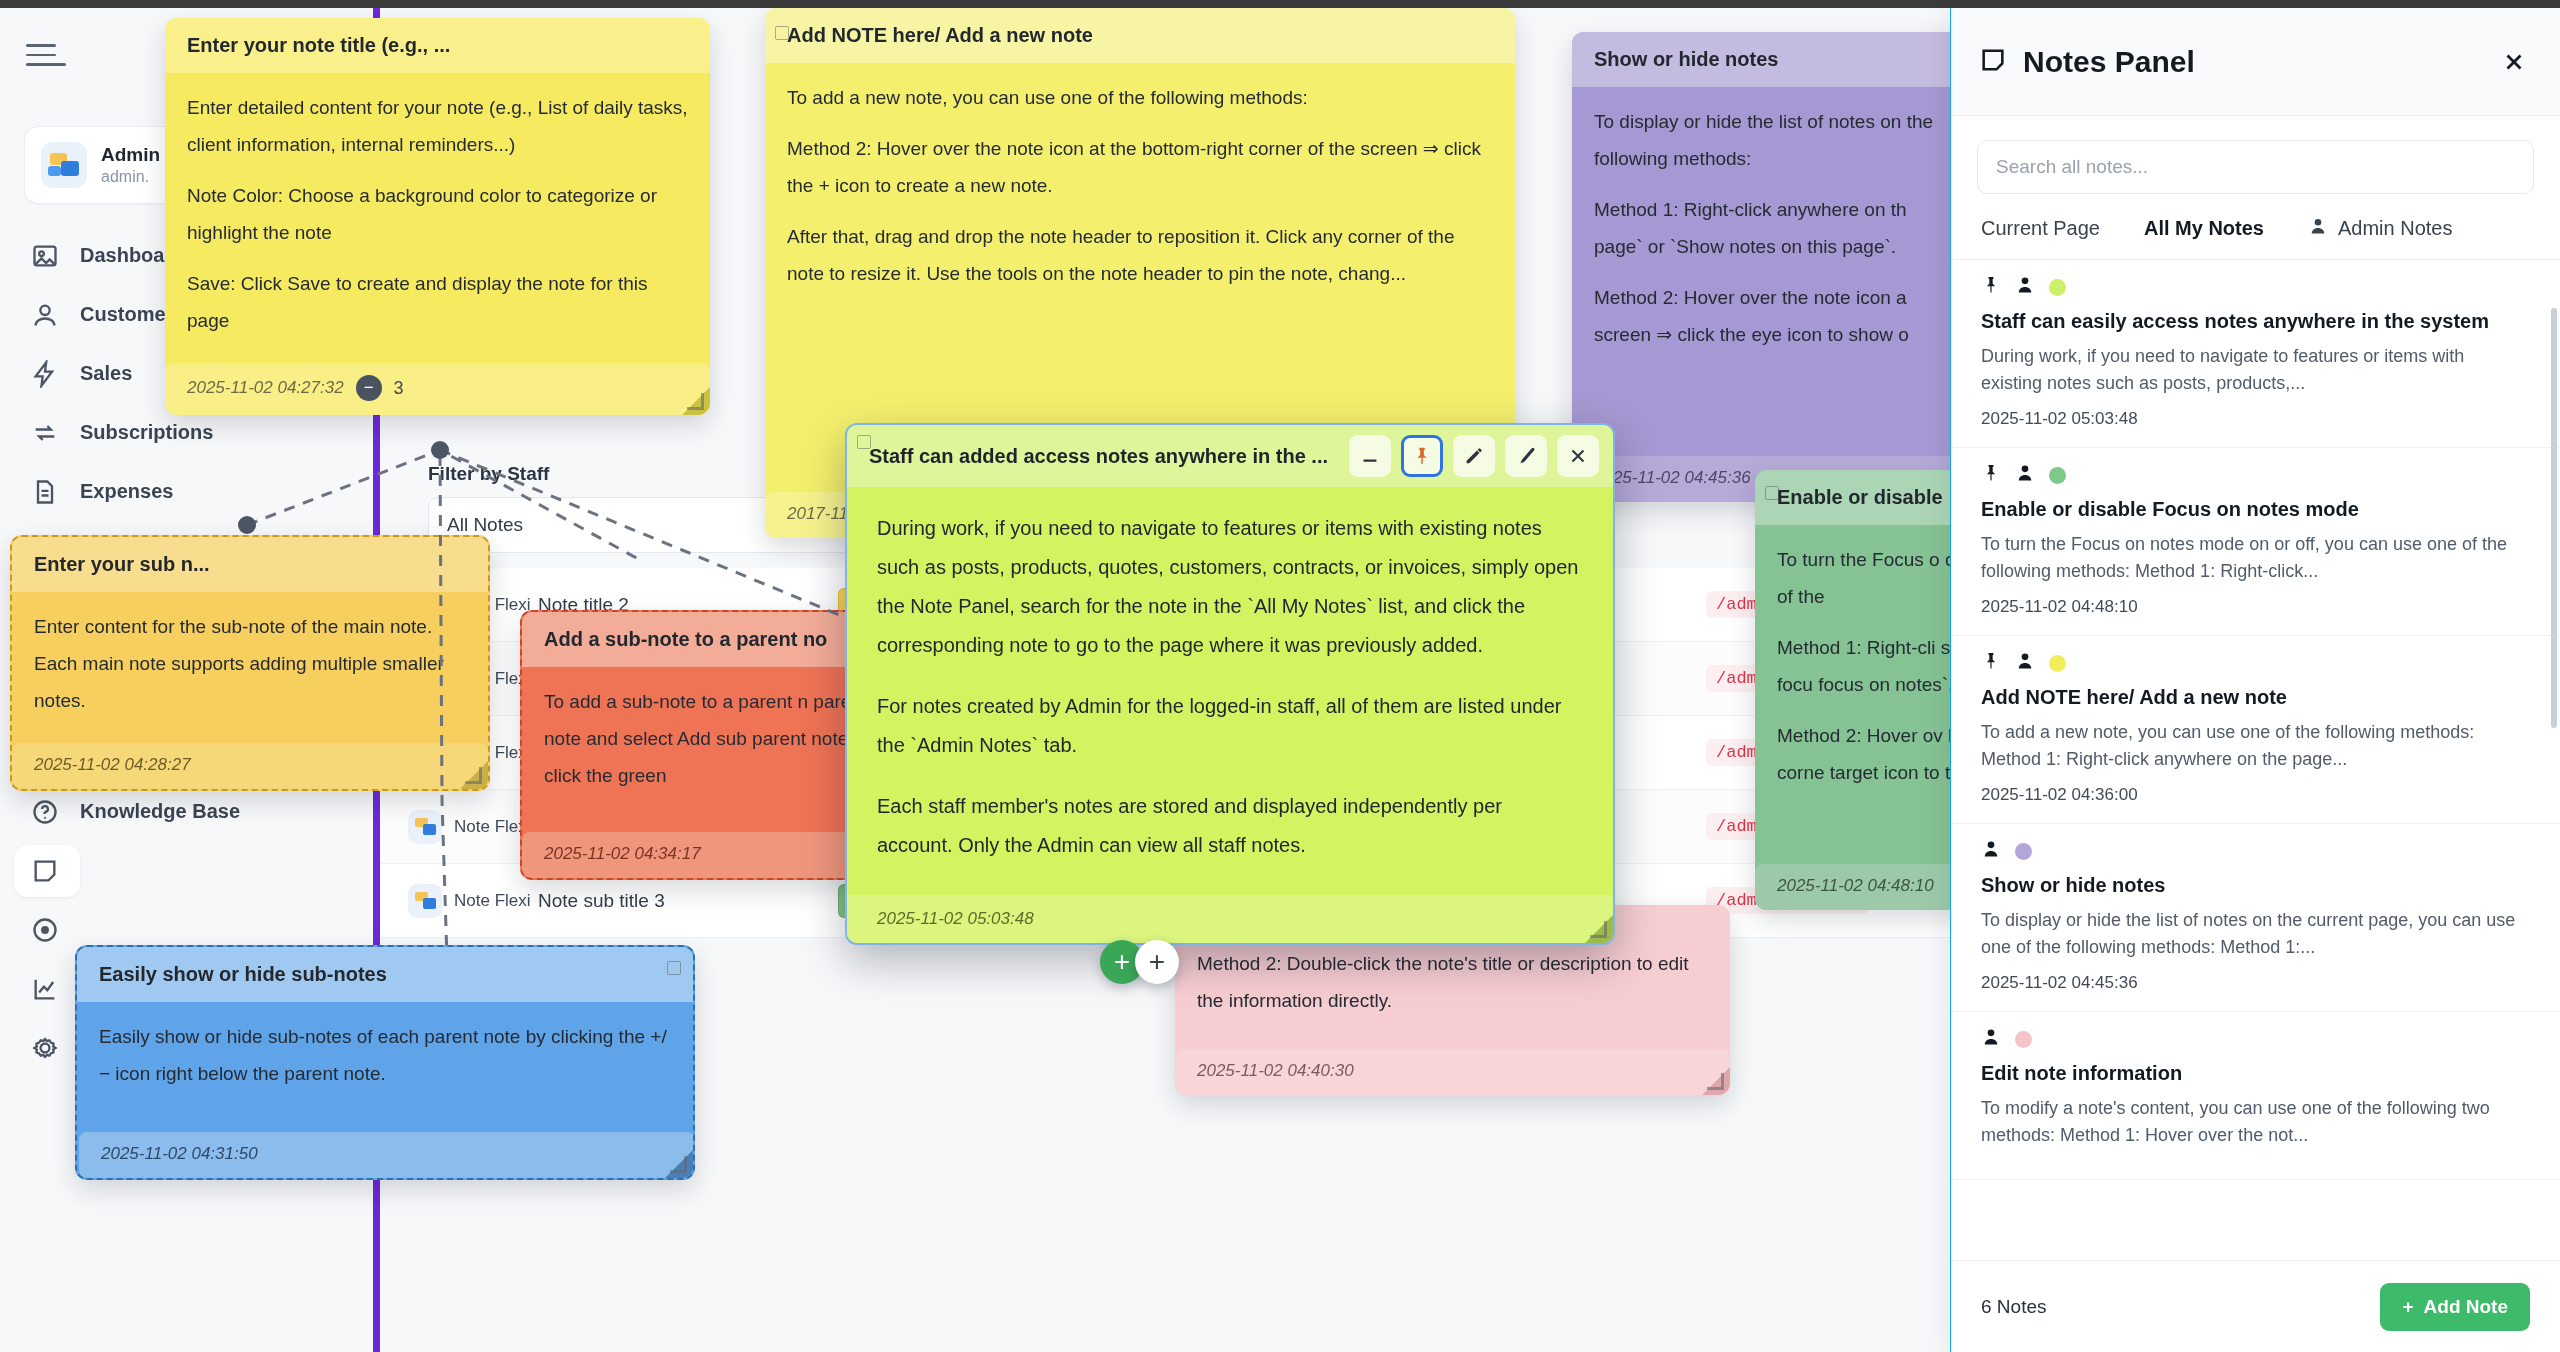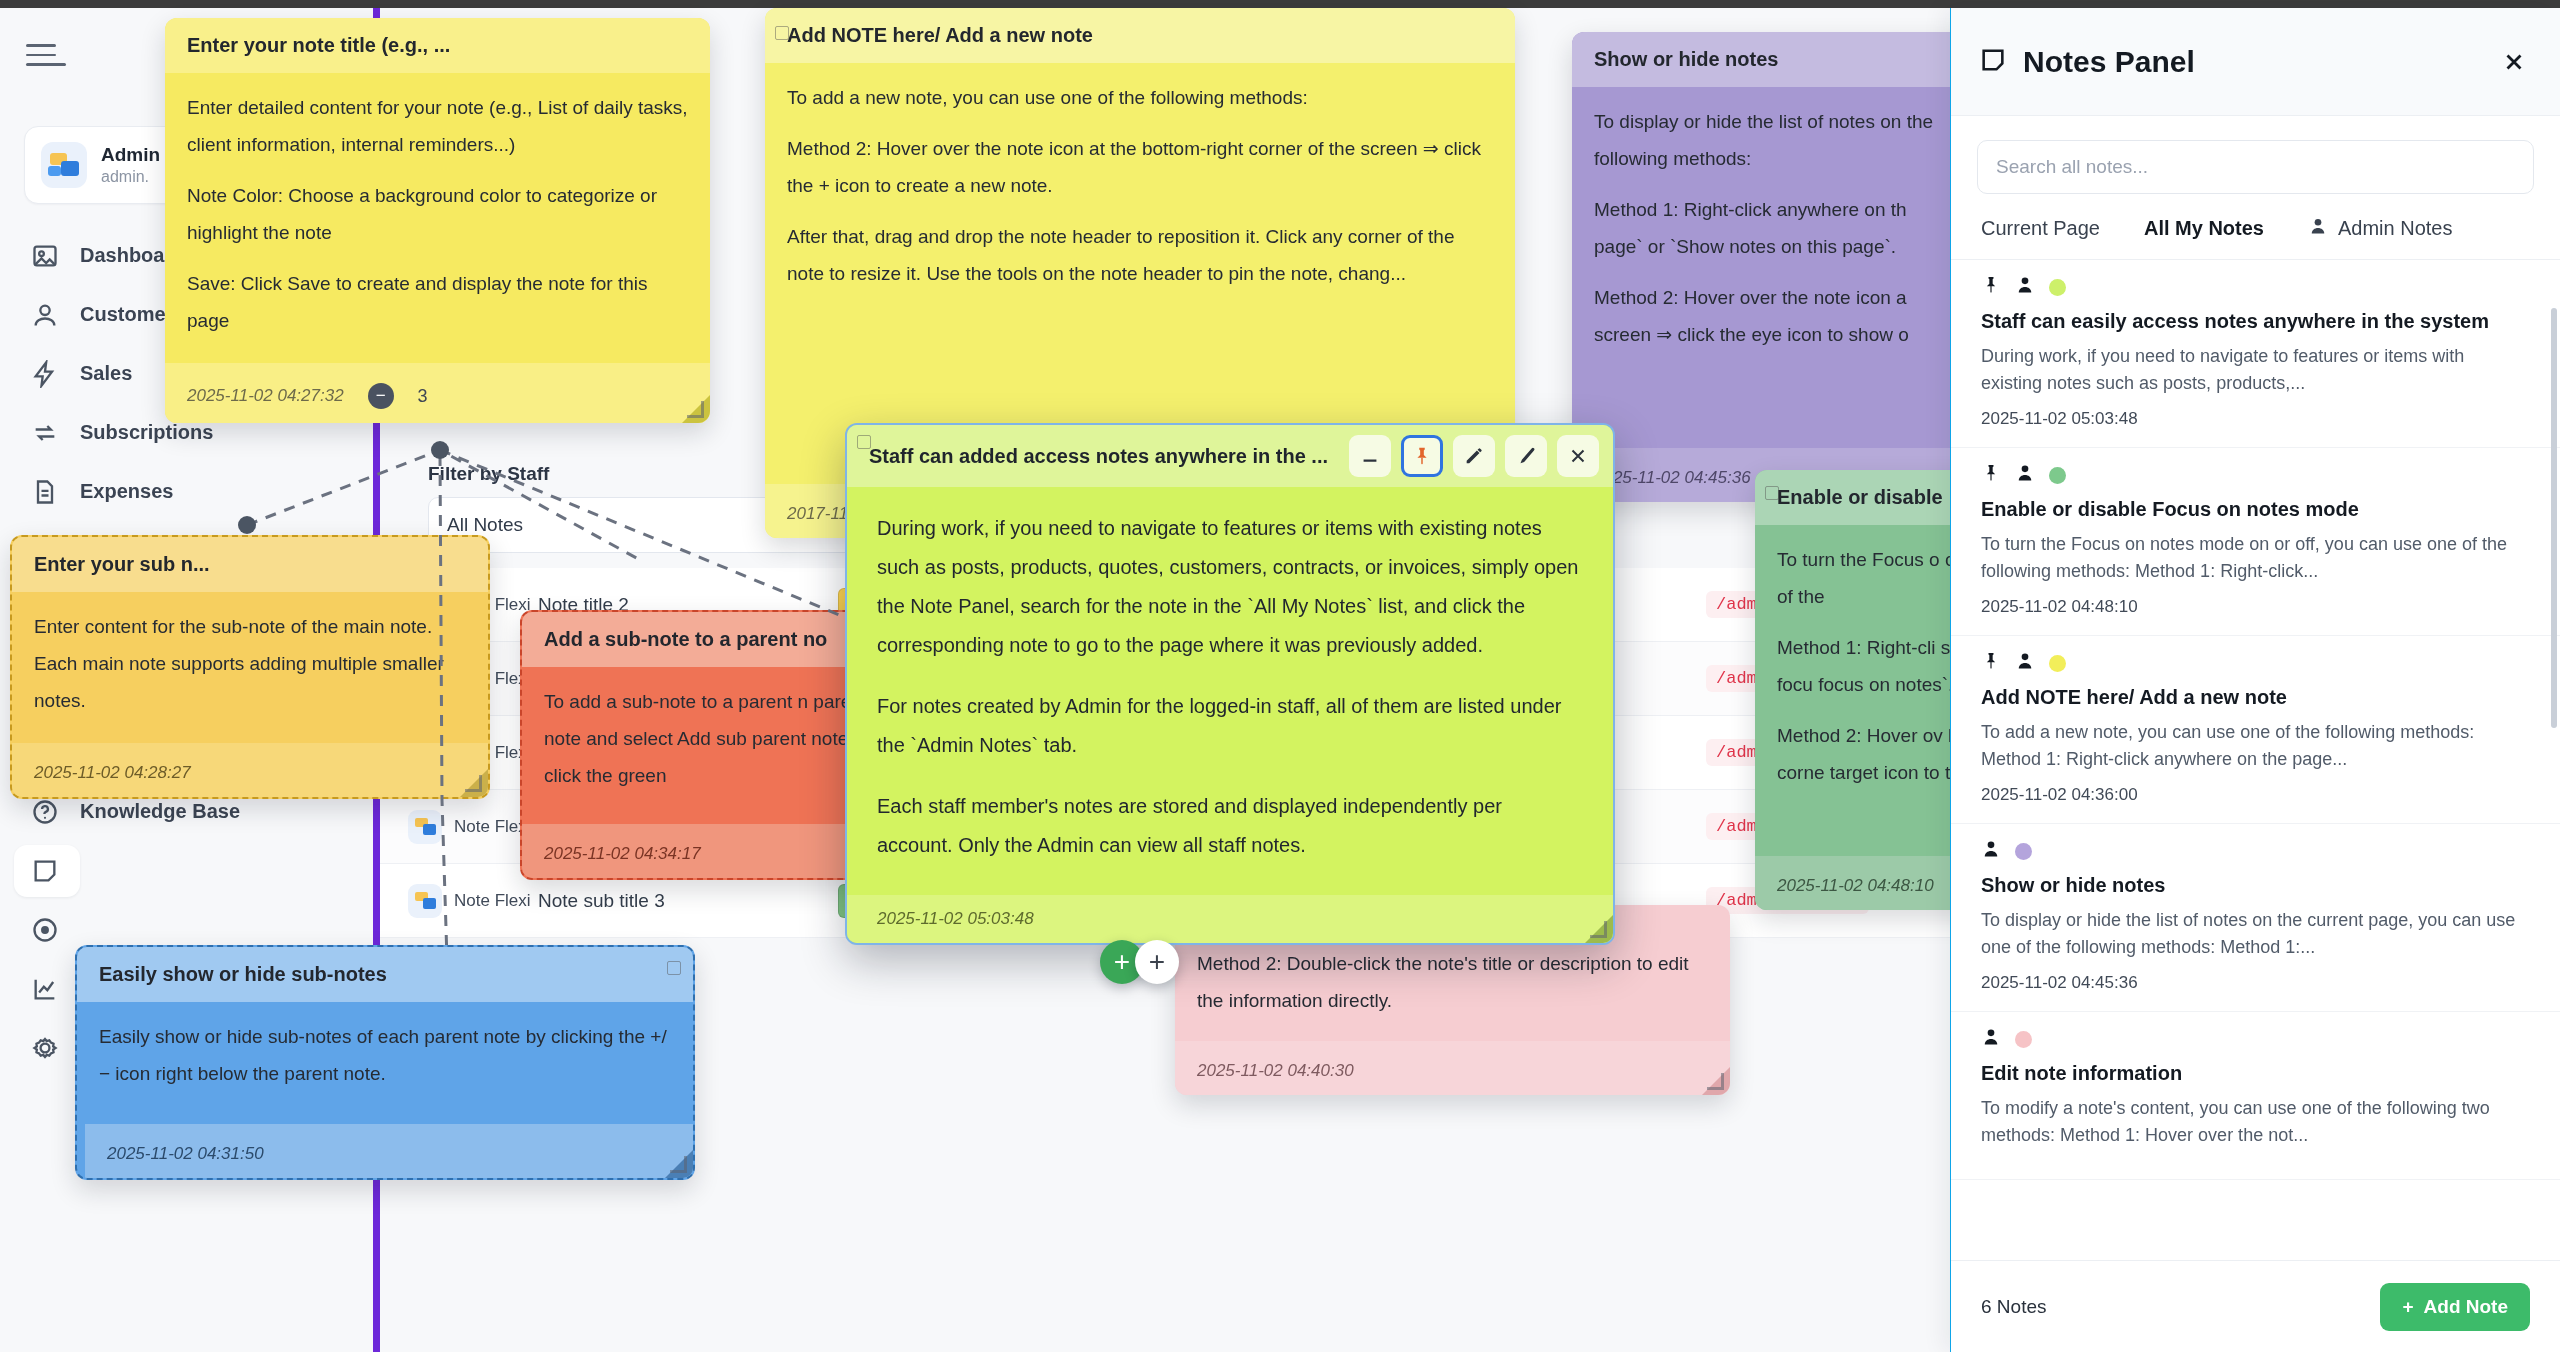--- a/index.html
+++ b/index.html
@@ -73,22 +73,22 @@
   .cell-url { flex:0 0 230px; text-align:left; }
   .urlchip { font-family:"Liberation Mono", monospace; font-size:17px; color:#e0344a;
     background:#fdeff1; padding:4px 10px; border-radius:6px; }
 
   
   .note { position:absolute; border-radius:12px; box-shadow:0 10px 26px rgba(16,24,40,.16); overflow:hidden; }
   .note .nhead { font-size:20px; font-weight:700; color:#23272e; padding:16px 22px; white-space:nowrap;
     overflow:hidden; text-overflow:ellipsis; display:flex; align-items:center; }
   .note .nbody { padding:16px 22px 10px 22px; font-size:19px; line-height:1.95; color:#262b33; }
   .note .nbody p { margin:0 0 14px 0; }
-  .note .nfoot { padding:20px 22px 14px 22px; font-size:17px; font-style:italic; color:#6f6a4d;
-    display:flex; align-items:center; gap:24px; }
+  .note .nfoot { padding:12px 22px 14px 22px; font-size:17px; font-style:italic; color:#6f6a4d;
+    display:flex; align-items:center; gap:12px;border-radius:8px; }
   .corner { position:absolute; right:0; bottom:0; width:0; height:0;
     border-left:28px solid transparent; }
 
   .badge-sub { width:26px; height:26px; border-radius:50%; background:#4a5260; color:#fff;
     display:inline-flex; align-items:center; justify-content:center; font-size:17px; font-style:normal; }
   .subcount { font-style:normal; color:#3e4654; font-size:18px; }
 
   
   .n-yellow { background:#f6ea61; }
   .n-yellow .nhead { background:#f9f08b; }
@@ -493,21 +493,21 @@
     </div>
     <div class="corner" style="border-bottom:28px solid #e0a7ab;"></div>
     <div class="rsz"></div>
   </div>
 
   <div class="note n-blue" style="left:75px; top:945px; width:620px; height:235px; z-index:36;">
     <div class="nhead">Easily show or hide sub-notes</div>
     <div class="nbody">
       <p>Easily show or hide sub-notes of each parent note by clicking the +/− icon right below the parent note.</p>
     </div>
-    <div class="nfoot" style="position:absolute;bottom:0;left:8px;width:100%;">
+    <div class="nfoot" style="position:absolute;bottom:0;left:2px;width:100%;">
       <span>2025-11-02 04:31:50</span>
     </div>
     <div class="minibox" style="right:12px; top:14px;"></div>
     <div class="corner" style="border-bottom:28px solid #4a7fb5;"></div>
     <div class="rsz"></div>
   </div>
 
   <div class="modal">
     <div class="mhead">
       <div class="minibox" style="left:10px; top:10px;"></div>

